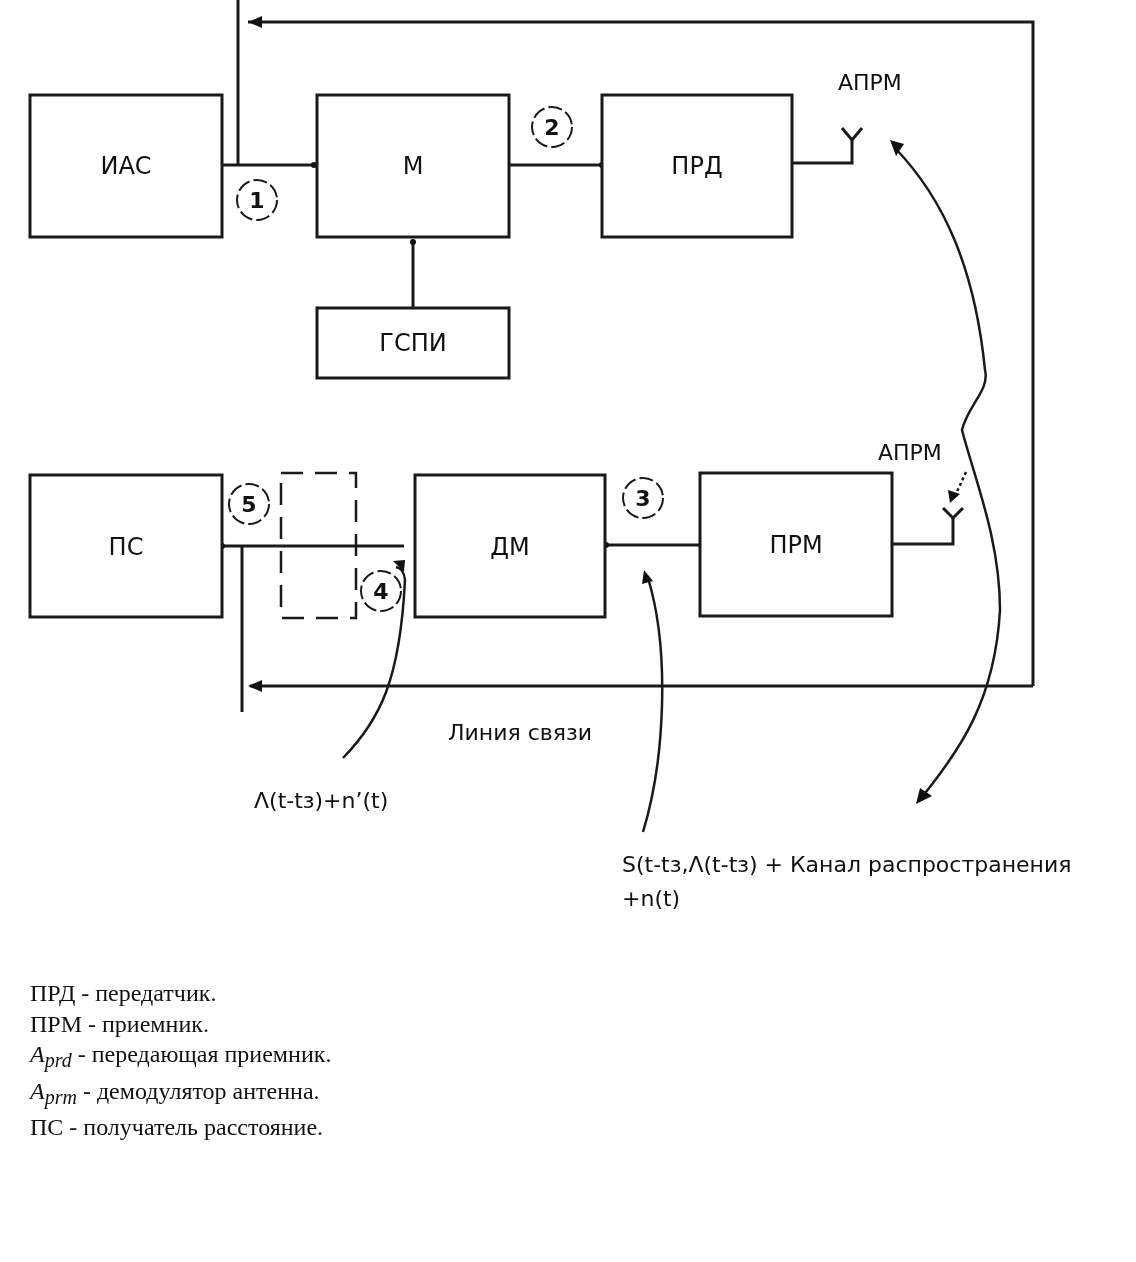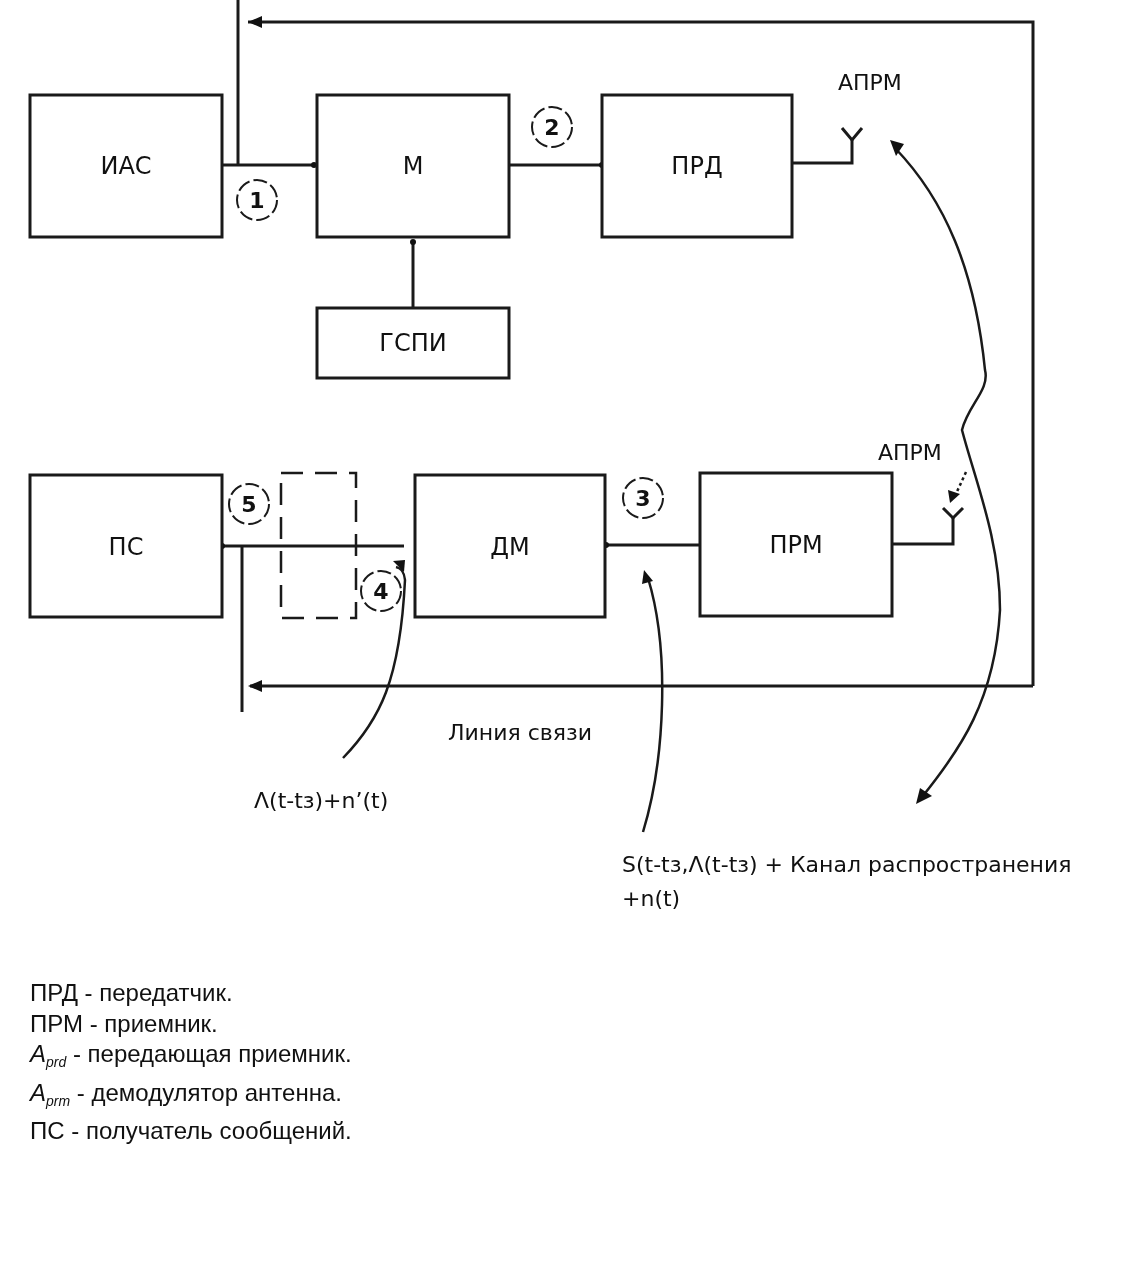--- a/index.html
+++ b/index.html
@@ -9,25 +9,25 @@
   .blk-dash { fill: none; stroke: #1a1a1a; stroke-width: 2.5; stroke-dasharray: 22 12; }
   .wire { fill: none; stroke: #1a1a1a; stroke-width: 3; }
   .curve { fill: none; stroke: #1a1a1a; stroke-width: 2.5; }
   .curve-dot { fill: none; stroke: #1a1a1a; stroke-width: 2.5; stroke-dasharray: 3 3; }
   .numc { fill: #ffffff; stroke: #1a1a1a; stroke-width: 2; stroke-dasharray: 14 4; }
   .blk-label { font-family: "DejaVu Sans", sans-serif; font-size: 24px; fill: #111111; text-anchor: middle; dominant-baseline: middle; }
   .num-label { font-family: "DejaVu Sans", sans-serif; font-weight: bold; font-size: 22px; fill: #111111; text-anchor: middle; dominant-baseline: middle; }
   .free-label { font-family: "DejaVu Sans", sans-serif; font-size: 22px; fill: #111111; }
   .arrowhead { fill: #111111; }
 
-  #legend { position: absolute; left: 30px; top: 978px; font-family: Liberation Sans, sans-serif; font-size: 24px; color: #111111; line-height: 30.5px; }
+  #legend { position: absolute; left: 30px; top: 978px; font-family: Liberation Serif, serif; font-size: 24px; color: #111111; line-height: 30.5px; }
   .legend-line { white-space: nowrap; }
   .legend-line.indent { padding-left: 43px; }
   .sym { font-style: italic; }
-  .sub { font-style: italic; font-size: 14px; vertical-align: -5px; }
+  .sub { font-style: italic; font-size: 20px; vertical-align: -5px; }
 </style>
 </head>
 <body>
 
 <svg id="diagram" width="1136" height="960" viewBox="0 0 1136 960" xmlns="http://www.w3.org/2000/svg">
 
   <g>
     <polyline class="wire" points="1033,686 1033,22 248,22"></polyline>
     <polygon class="arrowhead" points="248,22 262,16 262,28"></polygon>
     <line class="wire" x1="238" y1="0" x2="238" y2="165"></line>
@@ -137,15 +137,15 @@
   <div class="legend-line">
     <span>ПРМ</span><span> - приемник.</span>
   </div>
   <div class="legend-line">
     <span class="sym">A</span><span class="sub">prd</span><span> - передающая приемник.</span>
   </div>
   <div class="legend-line">
     <span class="sym">A</span><span class="sub">prm</span><span> - демодулятор антенна.</span>
   </div>
   <div class="legend-line">
-    <span>ПС</span><span> - получатель сообщений.</span>
+    <span>ПС</span><span> - получатель расстояние.</span>
   </div>
 </div>
 
 </body></html>

